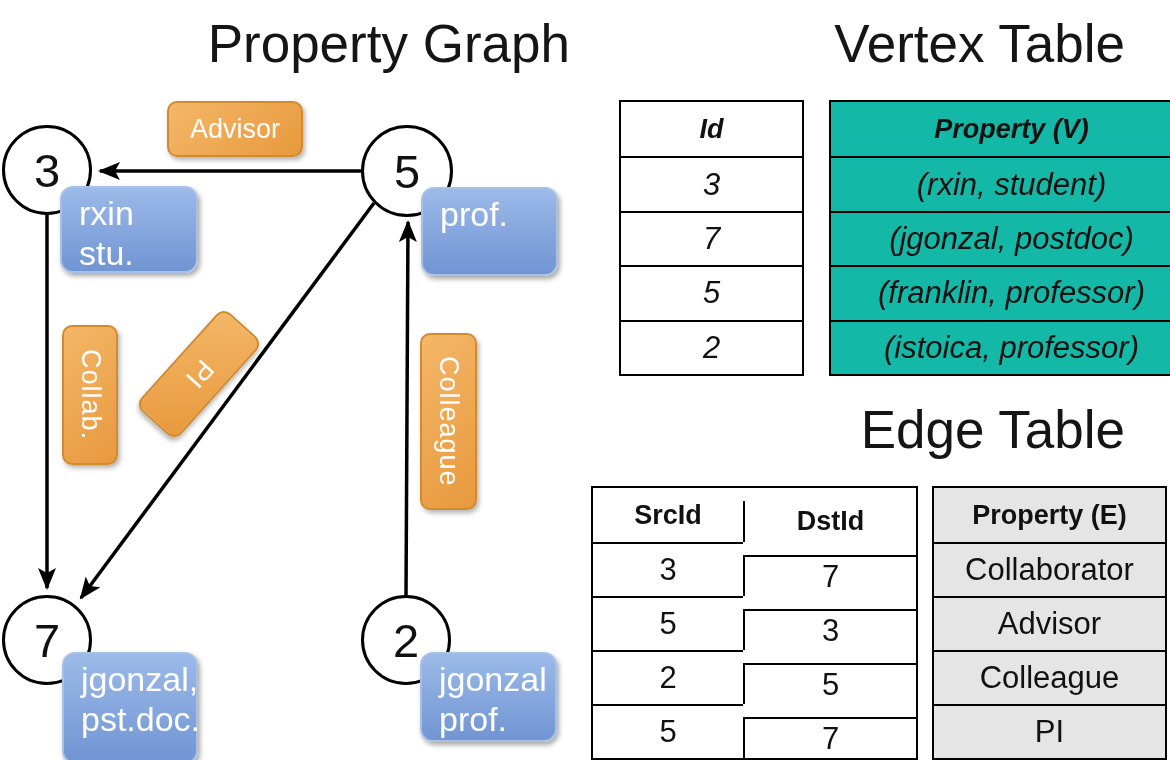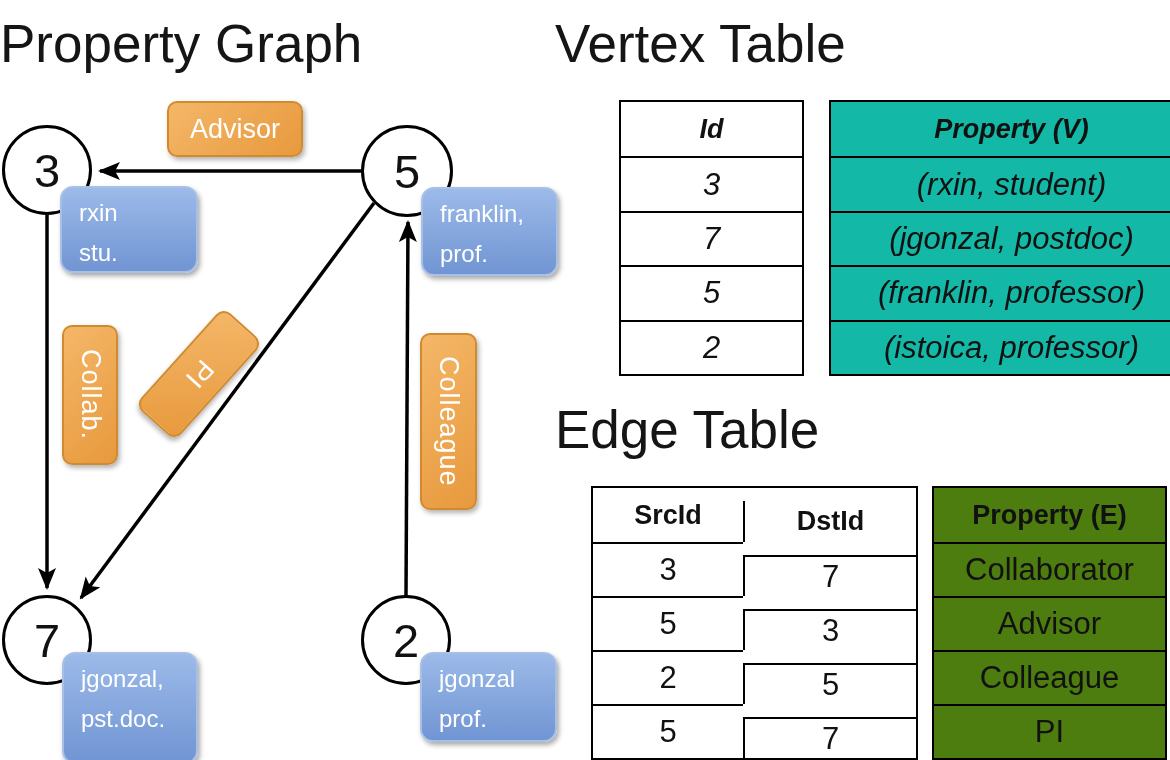--- a/index.html
+++ b/index.html
@@ -1,20 +1,20 @@
 <!DOCTYPE html>
 <html><head>
 <meta charset="utf-8">
 <style>
   html,body { margin:0; padding:0; background:#ffffff; }
   .canvas {
     position:relative; width:1170px; height:760px; background:#ffffff;
     font-family:"Liberation Sans", sans-serif; overflow:hidden; color:#111;
   }
-  .title { position:absolute; text-align:left; font-size:53px; line-height:1.05;
+  .title { position:absolute; text-align:right; font-size:53px; line-height:1.05;
            color:#151515; white-space:nowrap; }
   .graph-title  { left:0px;   top:16px;  width:570px; }
   .vertex-title { left:555px; top:16px;  width:570px; }
   .edge-title   { left:555px; top:402px; width:570px; }
 
   
   svg.edges { position:absolute; left:0; top:0; z-index:1; }
   svg.edges line { stroke:#000; stroke-width:3.5px; }
 
   .node {
@@ -39,41 +39,41 @@
   .ebox .vtext { writing-mode:vertical-rl; letter-spacing:1px; }
   .ebox-advisor   { left:167px; top:101px; width:136px; height:56px; }
   .ebox-collab    { left:62px;  top:325px; width:56px;  height:140px; }
   .ebox-colleague { left:420px; top:333px; width:57px;  height:177px; }
   .ebox-pi        { left:172px; top:308px; width:54px;  height:132px; transform:rotate(42deg); }
 
   .vbox {
     position:absolute; z-index:4; box-sizing:border-box;
     border:2px solid #a9c0e6; border-radius:13px;
     background:linear-gradient(180deg,#9cbae9 0%,#7195d3 100%);
-    color:#fff; font-size:24px; line-height:40px; padding:5px 0 10px 17px;
+    color:#fff; font-size:34px; line-height:40px; padding:5px 0 10px 17px;
     box-shadow:2px 3px 5px rgba(0,0,0,0.35);
   }
   .vbox-rxin     { left:60px;  top:186px; width:138px; height:87px; }
   .vbox-franklin { left:421px; top:187px; width:137px; height:89px; }
   .vbox-jgonzal  { left:62px;  top:652px; width:136px; height:112px; }
   .vbox-istoica  { left:420px; top:652px; width:137px; height:90px; }
 
   
   .tblwrap { position:absolute; display:flex; z-index:1; }
   .vtable  { left:619px; top:100px; width:575px; height:276px; gap:8px;font-style:italic; }
   .etable  { left:591px; top:486px; width:576px; height:274px; gap:6px;border-radius:14px; }
 
   .sub {
     box-sizing:border-box; border:2.5px solid #000; background:#fff;
     display:grid; grid-auto-rows:1fr; height:100%;
   }
   .sub-vid   { width:185px; }
   .sub-vprop { flex:1; background:#14b8a6;margin-left:17px; }
   .sub-eids  { width:327px; grid-template-columns:150px 1fr; }
-  .sub-eprop { flex:1; background:#4d7c0f;margin-left:8px; }
+  .sub-eprop { flex:1; background:#e5e5e5;margin-left:8px; }
 
   .cell {
     display:flex; align-items:center; justify-content:center;
     font-size:31px; color:#111; box-sizing:border-box; white-space:nowrap;
   }
   .cell.hdr { font-weight:bold; font-size:27px; }
   .cell.bt  { border-top:2.5px solid #000; }
   .cell.bl  { border-left:2.5px solid #000;margin-top:13px; }
 </style>
 </head>
@@ -121,21 +121,20 @@
   </div>
   <div class="ebox ebox-colleague">
     <span class="vtext">Colleague</span>
   </div>
 
   <div class="vbox vbox-rxin">
     <div>rxin</div>
     <div>stu.</div>
   </div>
   <div class="vbox vbox-franklin">
-    <div>franklin,</div>
     <div>prof.</div>
   </div>
   <div class="vbox vbox-jgonzal">
     <div>jgonzal,</div>
     <div>pst.doc.</div>
   </div>
   <div class="vbox vbox-istoica">
     <div>jgonzal</div>
     <div>prof.</div>
   </div>

